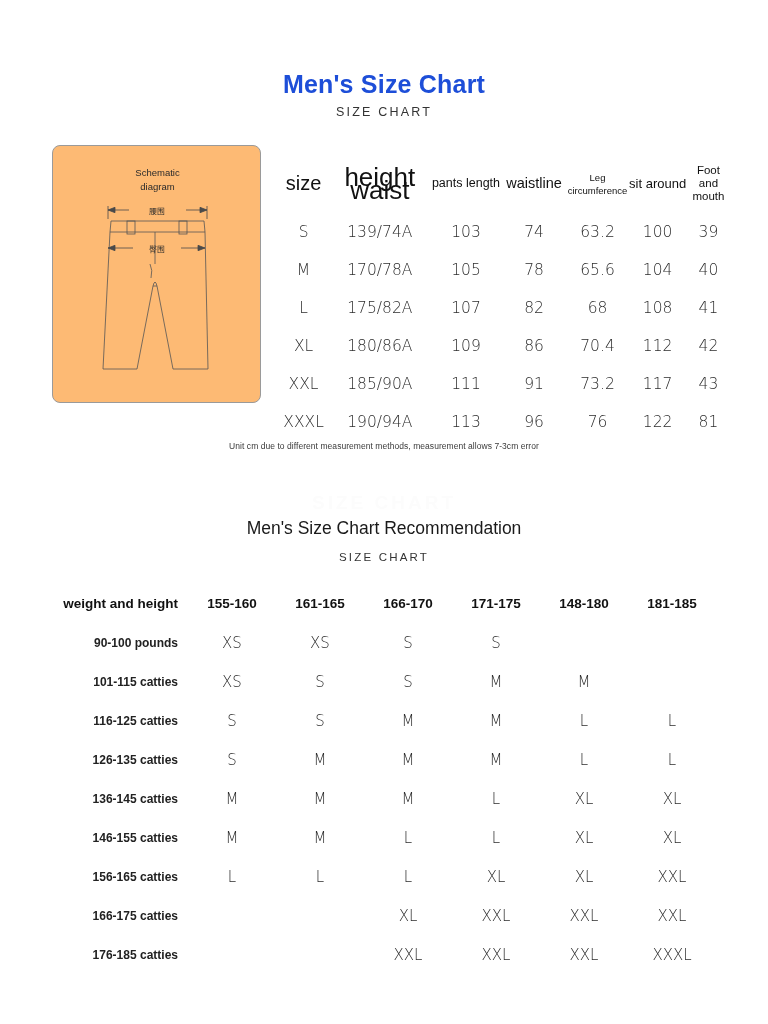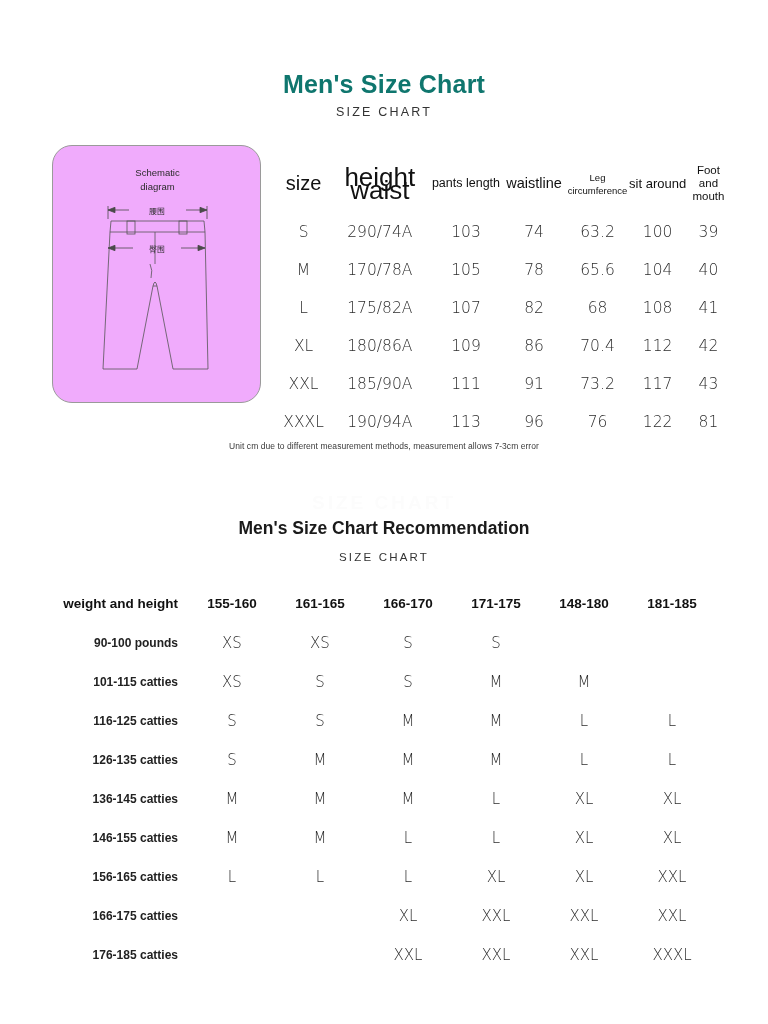--- a/index.html
+++ b/index.html
@@ -20,43 +20,43 @@
   
   .section1-title {
     position: absolute;
     left: 0;
     top: 70px;
     width: 768px;
     text-align: center;
     font-size: 25px;
     font-weight: bold;
     letter-spacing: 0.2px;
-    color: #0f766e;
+    color: #1d4ed8;
   }
   .section1-sub {
     position: absolute;
     left: 0;
     top: 105px;
     width: 768px;
     text-align: center;
     font-size: 12.5px;
     letter-spacing: 2.2px;
     color: #333333;
   }
 
   
   .diagram-box {
     position: absolute;
     left: 52px;
     top: 145px;
     width: 209px;
     height: 258px;
     border: 1px solid #9a9a9a;
-    border-radius: 20px;
-    background: #f0abfc;
+    border-radius: 8px;
+    background: #fdba74;
   }
   .diagram-label {
     position: absolute;
     left: 0;
     top: 20px;
     width: 209px;
     text-align: center;
     font-size: 9.5px;
     line-height: 14px;
     color: #2a2a2a;
@@ -128,21 +128,21 @@
   }
 
   
   .section2-title {
     position: absolute;
     left: 0;
     top: 518px;
     width: 768px;
     text-align: center;
     font-size: 17.5px;
-    font-weight: bold;
+    font-weight: normal;
     color: #1a1a1a;
   }
   .section2-sub {
     position: absolute;
     left: 0;
     top: 551px;
     width: 768px;
     text-align: center;
     font-size: 11.5px;
     letter-spacing: 2.2px;
@@ -252,21 +252,21 @@
       <th class="h-sit">sit around</th>
       <th class="h-foot">
         <span>Foot and</span><br>
         <span>mouth</span>
       </th>
     </tr>
   </thead>
   <tbody>
     <tr>
       <td>S</td>
-      <td>290/74A</td>
+      <td>139/74A</td>
       <td>103</td>
       <td>74</td>
       <td>63.2</td>
       <td>100</td>
       <td>39</td>
     </tr>
     <tr>
       <td>M</td>
       <td>170/78A</td>
       <td>105</td>

